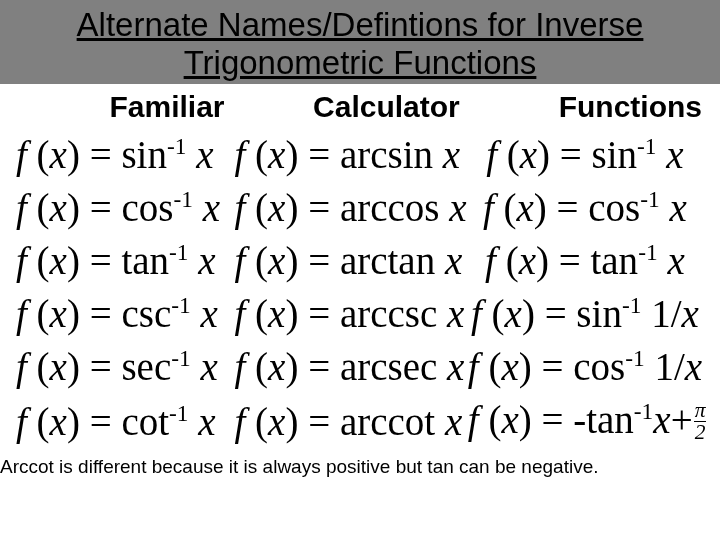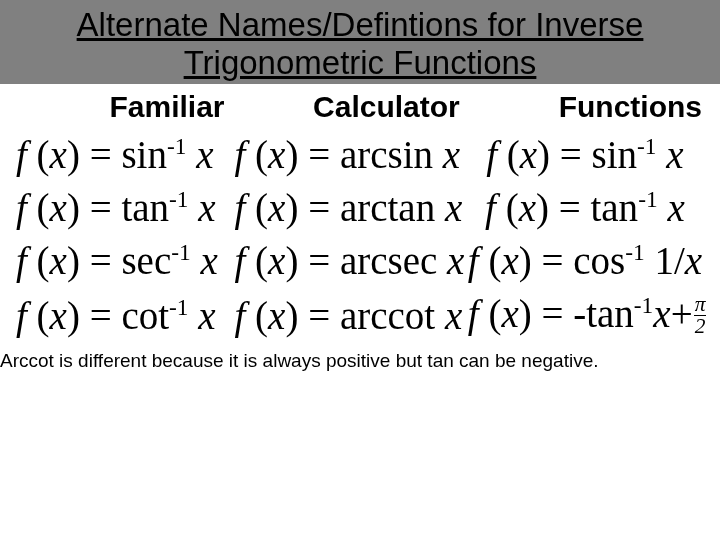--- a/index.html
+++ b/index.html
@@ -90,23 +90,33 @@
         <th>Functions</th>
       </tr>
     </thead>
     <tbody id="tbody">
     <tr>
           <td class="col-familiar"><span class="fn">f&nbsp;</span>(<span class="fn">x</span>) = sin<sup>-1</sup> <span class="fn">x</span></td>
           <td class="col-alternate"><span class="fn">f&nbsp;</span>(<span class="fn">x</span>) = arcsin <span class="fn">x</span></td>
           <td class="col-calculator"><span class="fn">f&nbsp;</span>(<span class="fn">x</span>) = sin<sup>-1</sup> <span class="fn">x</span></td>
         </tr>
         <tr>
+          <td class="col-familiar"><span class="fn">f&nbsp;</span>(<span class="fn">x</span>) = cos<sup>-1</sup> <span class="fn">x</span></td>
+          <td class="col-alternate"><span class="fn">f&nbsp;</span>(<span class="fn">x</span>) = arccos <span class="fn">x</span></td>
+          <td class="col-calculator"><span class="fn">f&nbsp;</span>(<span class="fn">x</span>) = cos<sup>-1</sup> <span class="fn">x</span></td>
+        </tr>
+        <tr>
           <td class="col-familiar"><span class="fn">f&nbsp;</span>(<span class="fn">x</span>) = tan<sup>-1</sup> <span class="fn">x</span></td>
           <td class="col-alternate"><span class="fn">f&nbsp;</span>(<span class="fn">x</span>) = arctan <span class="fn">x</span></td>
           <td class="col-calculator"><span class="fn">f&nbsp;</span>(<span class="fn">x</span>) = tan<sup>-1</sup> <span class="fn">x</span></td>
+        </tr>
+        <tr>
+          <td class="col-familiar"><span class="fn">f&nbsp;</span>(<span class="fn">x</span>) = csc<sup>-1</sup> <span class="fn">x</span></td>
+          <td class="col-alternate"><span class="fn">f&nbsp;</span>(<span class="fn">x</span>) = arccsc <span class="fn">x</span></td>
+          <td class="col-calculator"><span class="fn">f&nbsp;</span>(<span class="fn">x</span>) = sin<sup>-1</sup> 1/<span class="fn">x</span></td>
         </tr>
         <tr>
           <td class="col-familiar"><span class="fn">f&nbsp;</span>(<span class="fn">x</span>) = sec<sup>-1</sup> <span class="fn">x</span></td>
           <td class="col-alternate"><span class="fn">f&nbsp;</span>(<span class="fn">x</span>) = arcsec <span class="fn">x</span></td>
           <td class="col-calculator"><span class="fn">f&nbsp;</span>(<span class="fn">x</span>) = cos<sup>-1</sup> 1/<span class="fn">x</span></td>
         </tr>
         <tr>
           <td class="col-familiar"><span class="fn">f&nbsp;</span>(<span class="fn">x</span>) = cot<sup>-1</sup> <span class="fn">x</span></td>
           <td class="col-alternate"><span class="fn">f&nbsp;</span>(<span class="fn">x</span>) = arccot <span class="fn">x</span></td>
           <td class="col-calculator"><span class="fn">f&nbsp;</span>(<span class="fn">x</span>) = -tan<sup>-1</sup><span class="fn">x</span>+<span class="frac"><span class="num">π</span><span class="den">2</span></span></td>

